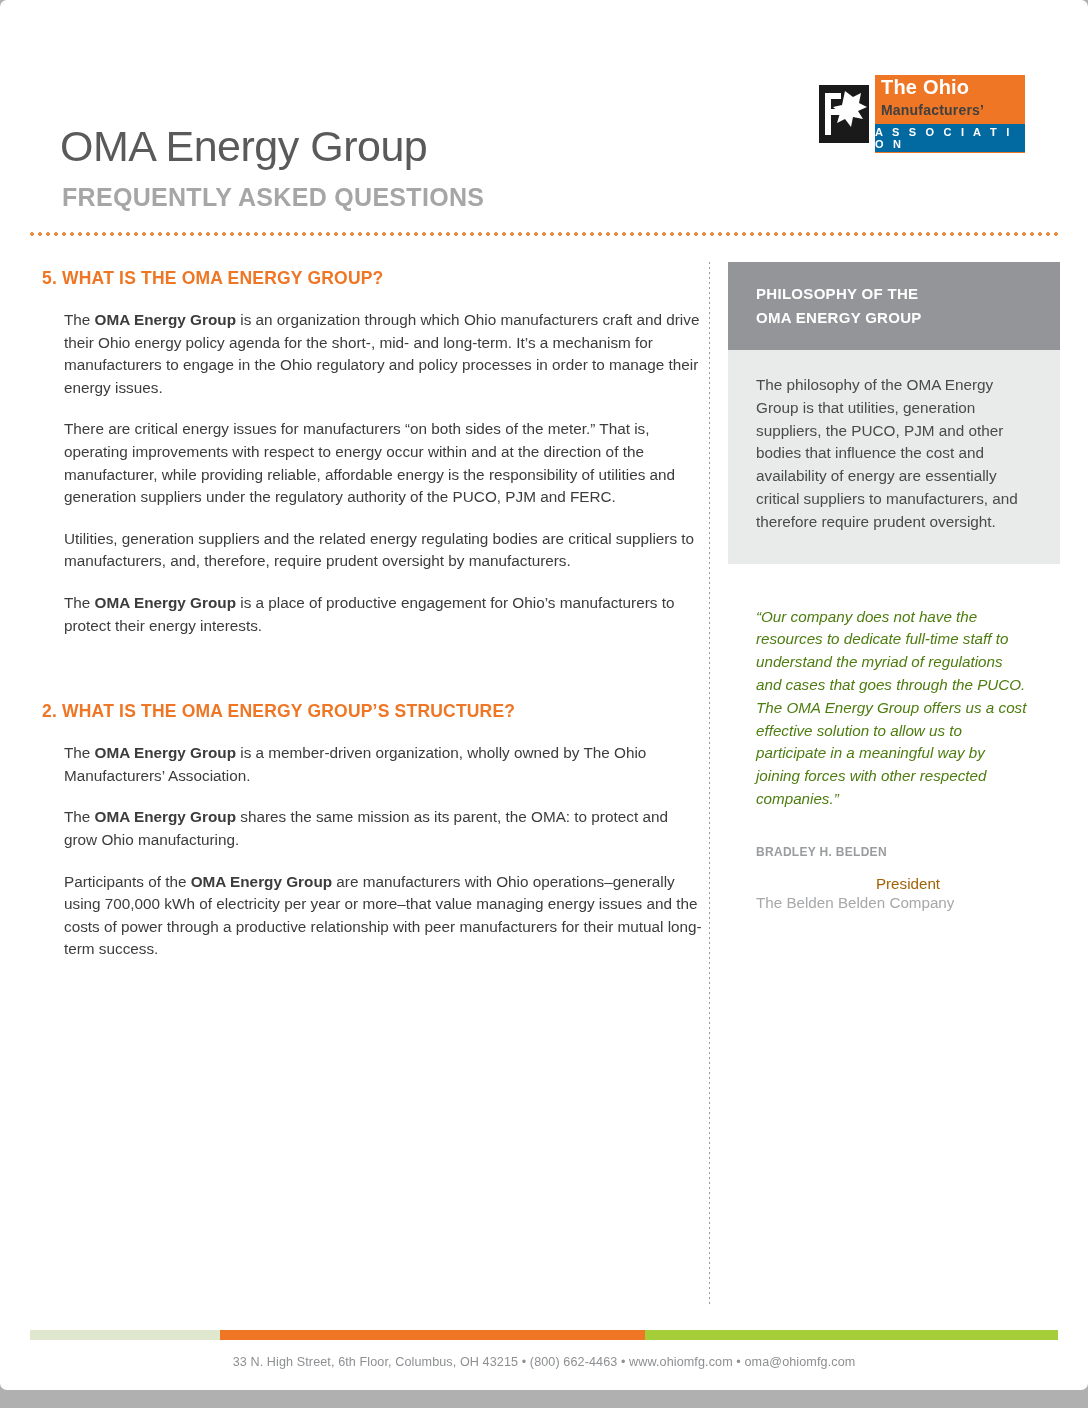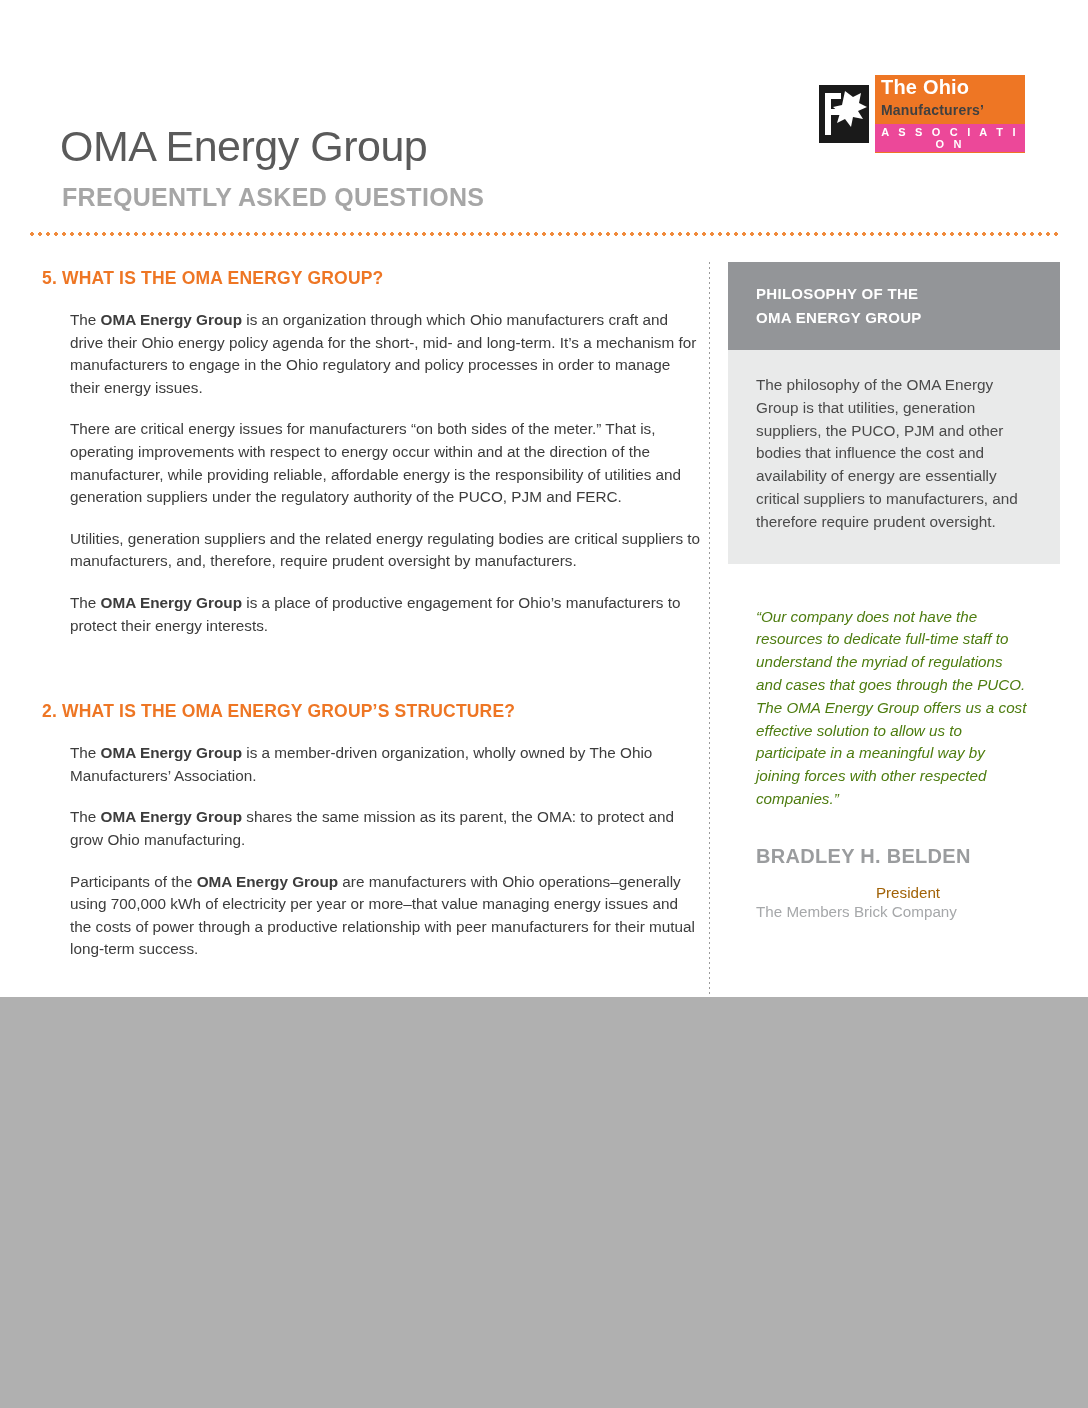--- a/index.html
+++ b/index.html
@@ -3,27 +3,28 @@
 <meta charset="utf-8">
 <style>
   html, body {
     margin: 0;
     padding: 0;
     background: #b0b0b0;
   }
   .page {
     position: relative;
     width: 1088px;
-    height: 997px;
+    height: 1390px;
     background: #ffffff;
     margin: 0 auto;
     font-family: "Liberation Sans", sans-serif;
     color: #3c3c3c;
     overflow: hidden;
     box-sizing: border-box;
+    border-radius: 7px;
   }
 
   
   .logo {
     position: absolute;
     top: 74px;
     left: 812px;
     width: 212px;
     height: 78px;
     display: flex;
@@ -55,26 +56,26 @@
     letter-spacing: 0.2px;
   }
   .logo-line2 {
     color: #404040;
     font-size: 14px;
     font-weight: bold;
     line-height: 24px;
     letter-spacing: 0.2px;
   }
   .logo-assoc {
-    background: #ec4899;
+    background: #0369a1;
     color: #ffffff;
     font-size: 11px;
     font-weight: bold;
     letter-spacing: 3.2px;
-    text-align: center;
+    text-align: left;
     padding: 2px 0 2px 0;
     margin-top: 2px;
     margin-left: -6px;
   }
 
   
   .title {
     position: absolute;
     top: 122px;
     left: 60px;
@@ -113,21 +114,21 @@
     width: 660px;
   }
   .qheading {
     color: #ee7624;
     font-size: 17.5px;
     font-weight: bold;
     letter-spacing: 0.2px;
     margin: 0 0 20px 0;
   }
   .qheading.second { margin-top: 64px; }
-  .body-block { margin: 0 0 20px 28px; }
+  .body-block { margin: 0 0 20px 22px; }
   .body-block p {
     margin: 0 0 19px 0;
     font-size: 15.3px;
     line-height: 22.6px;
     color: #3c3c3c;
   }
   .body-block p:last-child { margin-bottom: 0; }
   .body-block b { font-weight: bold; }
 
   
@@ -174,21 +175,21 @@
   .quote {
     margin: 42px 0 0 28px;
     width: 272px;
     font-size: 15.2px;
     line-height: 22.8px;
     font-style: italic;
     color: #4d7c0f;
   }
   .attrib-name {
     margin: 34px 0 0 28px;
-    font-size: 20px;
+    font-size: 12px;
     font-weight: bold;
     color: #9a9c9e;
     letter-spacing: 0.3px;
   }
   .attrib-role {
     margin: 16px 0 0 28px;
     font-size: 15.2px;
     color: #a16207;
     text-align: center;
   }
@@ -276,21 +277,21 @@
       <div class="panel-head">
         <div>PHILOSOPHY OF THE</div>
         <div>OMA ENERGY GROUP</div>
       </div>
       <div class="panel-body">The philosophy of the OMA Energy Group is that utilities, generation suppliers, the PUCO, PJM and other bodies that influence the cost and availability of energy are essentially critical suppliers to manufacturers, and therefore require prudent oversight.</div>
     </div>
 
     <div class="quote">“Our company does not have the resources to dedicate full-time staff to understand the myriad of regulations and cases that goes through the PUCO. The OMA Energy Group offers us a cost effective solution to allow us to participate in a meaningful way by joining forces with other respected companies.”</div>
     <div class="attrib-name">BRADLEY H. BELDEN</div>
     <div class="attrib-role">President</div>
-    <div class="attrib-org">The Members Brick Company</div>
+    <div class="attrib-org">The Belden Belden Company</div>
   </div>
 
   <div class="footer-bar">
     <div class="fb-seg fb1"></div>
     <div class="fb-seg fb2"></div>
     <div class="fb-seg fb3"></div>
     <div class="fb-seg fb4"></div>
     <div class="fb-seg fb5"></div>
   </div>
   <div class="footer-text">33 N. High Street, 6th Floor, Columbus, OH 43215 • (800) 662-4463 • www.ohiomfg.com • oma@ohiomfg.com</div>

